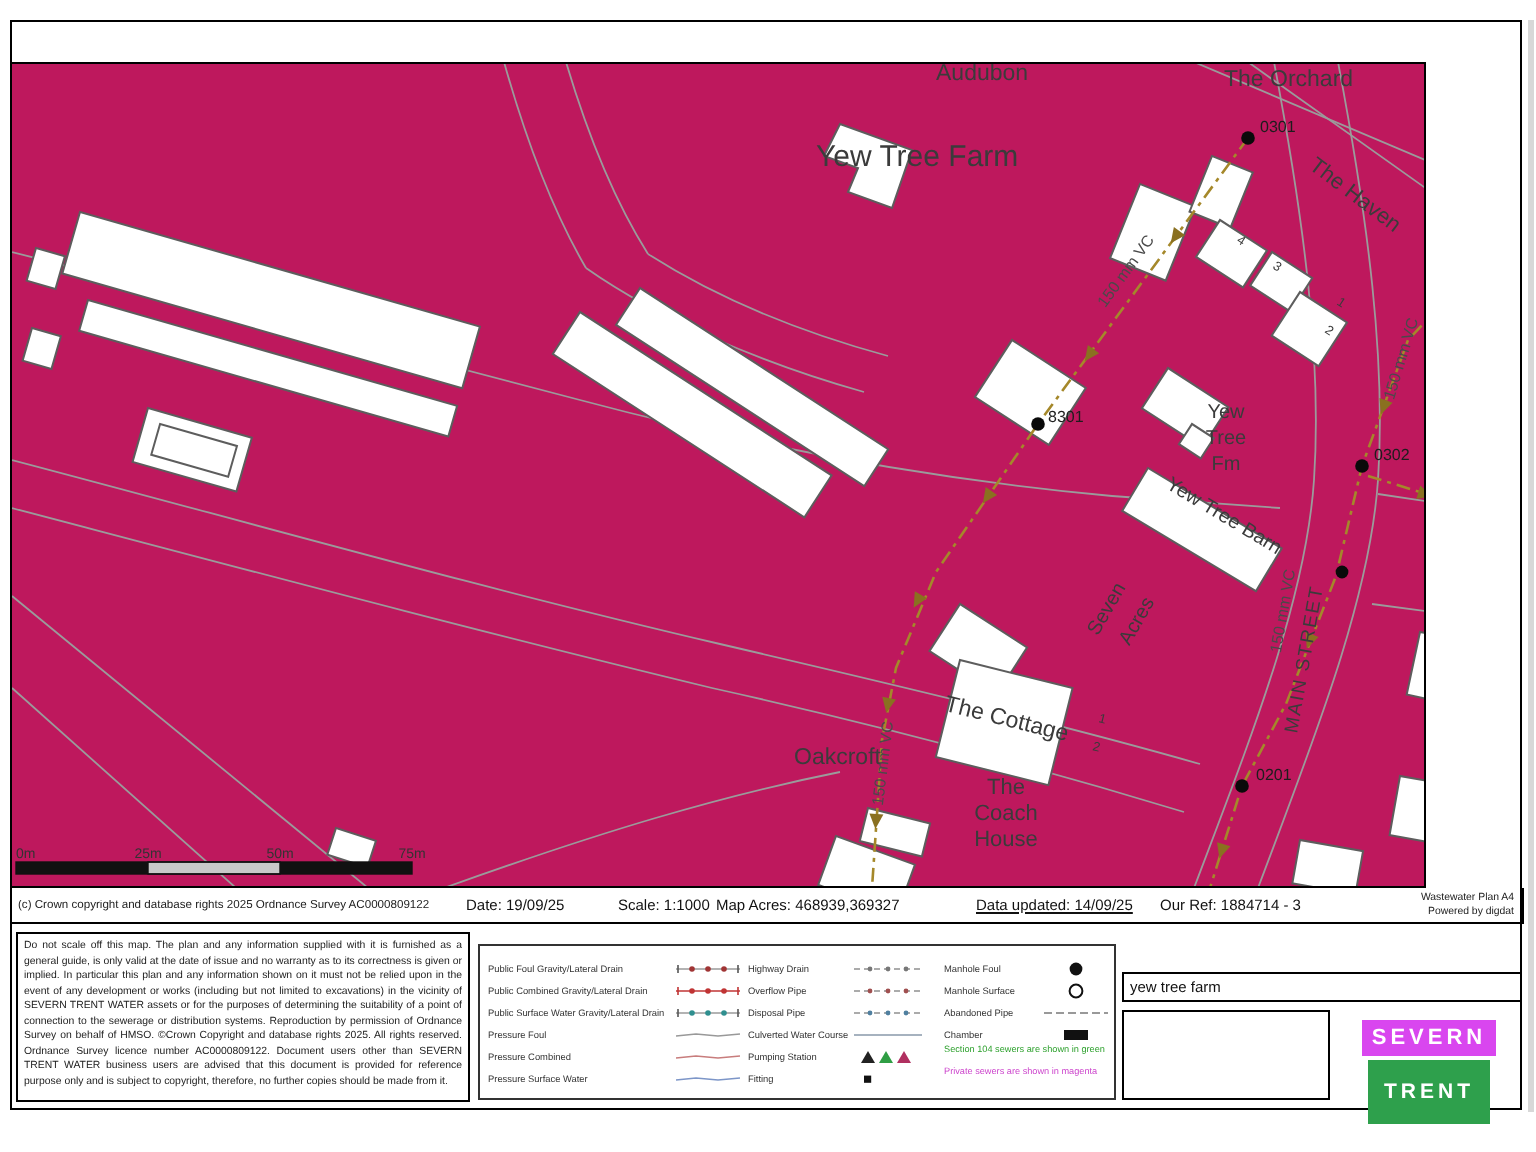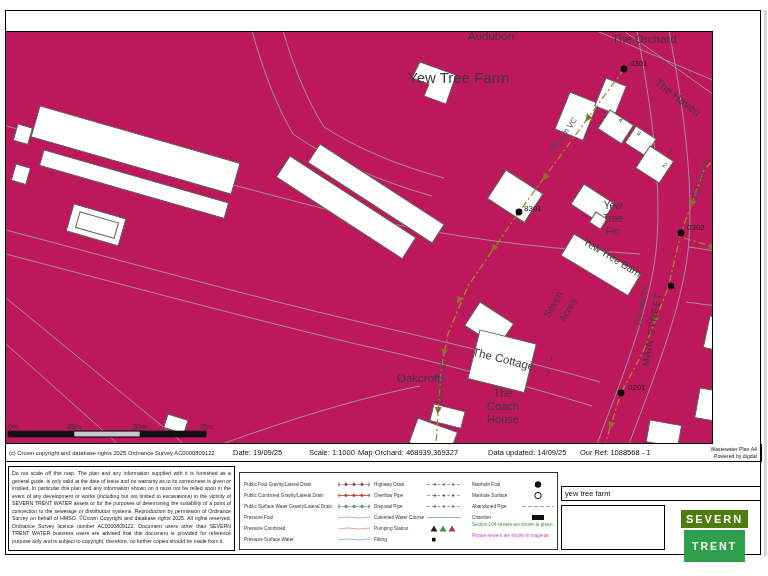--- a/index.html
+++ b/index.html
@@ -11,21 +11,21 @@
   .map-frame{position:absolute;left:5px;top:31px;width:708px;height:413px;
         border:1px solid #000;box-sizing:border-box;overflow:hidden;background:#be185d;}
   .map-frame svg{display:block;}
   
   .infobar{position:absolute;left:5px;top:444px;width:757px;height:18px;box-sizing:border-box;
         border:1px solid #000;border-top:none;display:flex;align-items:center;
         font-size:7.5px;color:#111;}
   .infobar .cell{white-space:nowrap;overflow:hidden;}
   .c-copy{width:224px;font-size:5.8px;padding-left:3px;color:#222;}
   .c-date{width:76px;} .c-scale{width:49px;} .c-centre{width:130px;}
-  .c-upd{width:92px;} .c-ref{width:112px;}
+  .c-upd{width:92px;text-decoration:underline;} .c-ref{width:112px;}
   .c-plan{flex:1;text-align:right;padding-right:4px;font-size:5.2px;line-height:1.2;color:#222;}
   
   .disclaimer{position:absolute;left:8px;top:466px;width:227px;height:85px;border:1px solid #000;
         box-sizing:border-box;padding:3px 3px;font-size:5.2px;line-height:1.45;color:#222;
         text-align:justify;overflow:hidden;}
   .legendbox{position:absolute;left:239px;top:472px;width:319px;height:78px;
         border:1.5px solid #333;box-sizing:border-box;background:#fff;font-size:4.7px;color:#333;}
   .lgcol{position:absolute;top:6px;}
   .lgrow{height:11px;display:flex;align-items:center;white-space:nowrap;}
   .lgA-lab{left:4px;width:92px;} .lgA-sym{left:97px;width:34px;}
@@ -34,21 +34,21 @@
   .lnote{position:absolute;left:232px;white-space:nowrap;font-size:4.6px;}
   .lnote.green{top:49px;color:#2ca02c;}
   .lnote.magenta{top:60px;color:#cc44cc;}
   .field{position:absolute;left:561px;width:200px;border:1px solid #000;box-sizing:border-box;
         background:#fff;font-size:7.5px;color:#111;padding-left:3px;}
   .email{top:466px;height:16px;line-height:15px;}
   .refbox{top:486px;height:15px;line-height:14px;}
   .whitebox{position:absolute;left:561px;top:505px;width:104px;height:45px;
         border:1px solid #000;box-sizing:border-box;background:#fff;}
   .logo{position:absolute;left:681px;top:510px;}
-  .logo-severn{width:67px;height:18px;background:#4d7c0f;color:#fff;font-weight:bold;
+  .logo-severn{width:67px;height:18px;background:#d946ef;color:#fff;font-weight:bold;
         font-size:11px;letter-spacing:2px;display:flex;align-items:center;justify-content:center;}
   .logo-trent{width:61px;height:32px;margin:2px 0 0 3px;background:#2ea04c;color:#fff;
         font-weight:bold;font-size:10.5px;letter-spacing:2px;display:flex;align-items:center;justify-content:center;}
   .maplabel{fill:#3b3b3b;}
 </style>
 </head>
 <body>
 
 <div class="page">
   <div class="page-edge"></div>
@@ -200,23 +200,23 @@
         <rect x="140" y="431" width="66" height="6" fill="#111"></rect>
         <rect x="8" y="431" width="198" height="6" fill="none" stroke="#111" stroke-width="0.7"></rect>
       </g>
     </svg>
   </div>
 
   <div class="infobar">
     <div class="cell c-copy">(c) Crown copyright and database rights 2025 Ordnance Survey AC0000809122</div>
     <div class="cell c-date">Date: 19/09/25</div>
     <div class="cell c-scale">Scale: 1:1000</div>
-    <div class="cell c-centre">Map Orchard: 468939,369327</div>
+    <div class="cell c-centre">Map Acres: 468939,369327</div>
     <div class="cell c-upd">Data updated: 14/09/25</div>
-    <div class="cell c-ref">Our Ref: 1088568 - 1</div>
+    <div class="cell c-ref">Our Ref: 1884714 - 3</div>
     <div class="cell c-plan">
       <div>Wastewater Plan A4</div>
       <div>Powered by digdat</div>
     </div>
   </div>
 
   <div class="disclaimer">Do not scale off this map. The plan and any information supplied with it is furnished as a general guide, is only valid at the date of issue and no warranty as to its correctness is given or implied. In particular this plan and any information shown on it must not be relied upon in the event of any development or works (including but not limited to excavations) in the vicinity of SEVERN TRENT WATER assets or for the purposes of determining the suitability of a point of connection to the sewerage or distribution systems. Reproduction by permission of Ordnance Survey on behalf of HMSO. ©Crown Copyright and database rights 2025. All rights reserved. Ordnance Survey licence number AC0000809122. Document users other than SEVERN TRENT WATER business users are advised that this document is provided for reference purpose only and is subject to copyright, therefore, no further copies should be made from it.</div>
 
   <div class="legendbox">
     <div class="lgcol lgA-lab">

